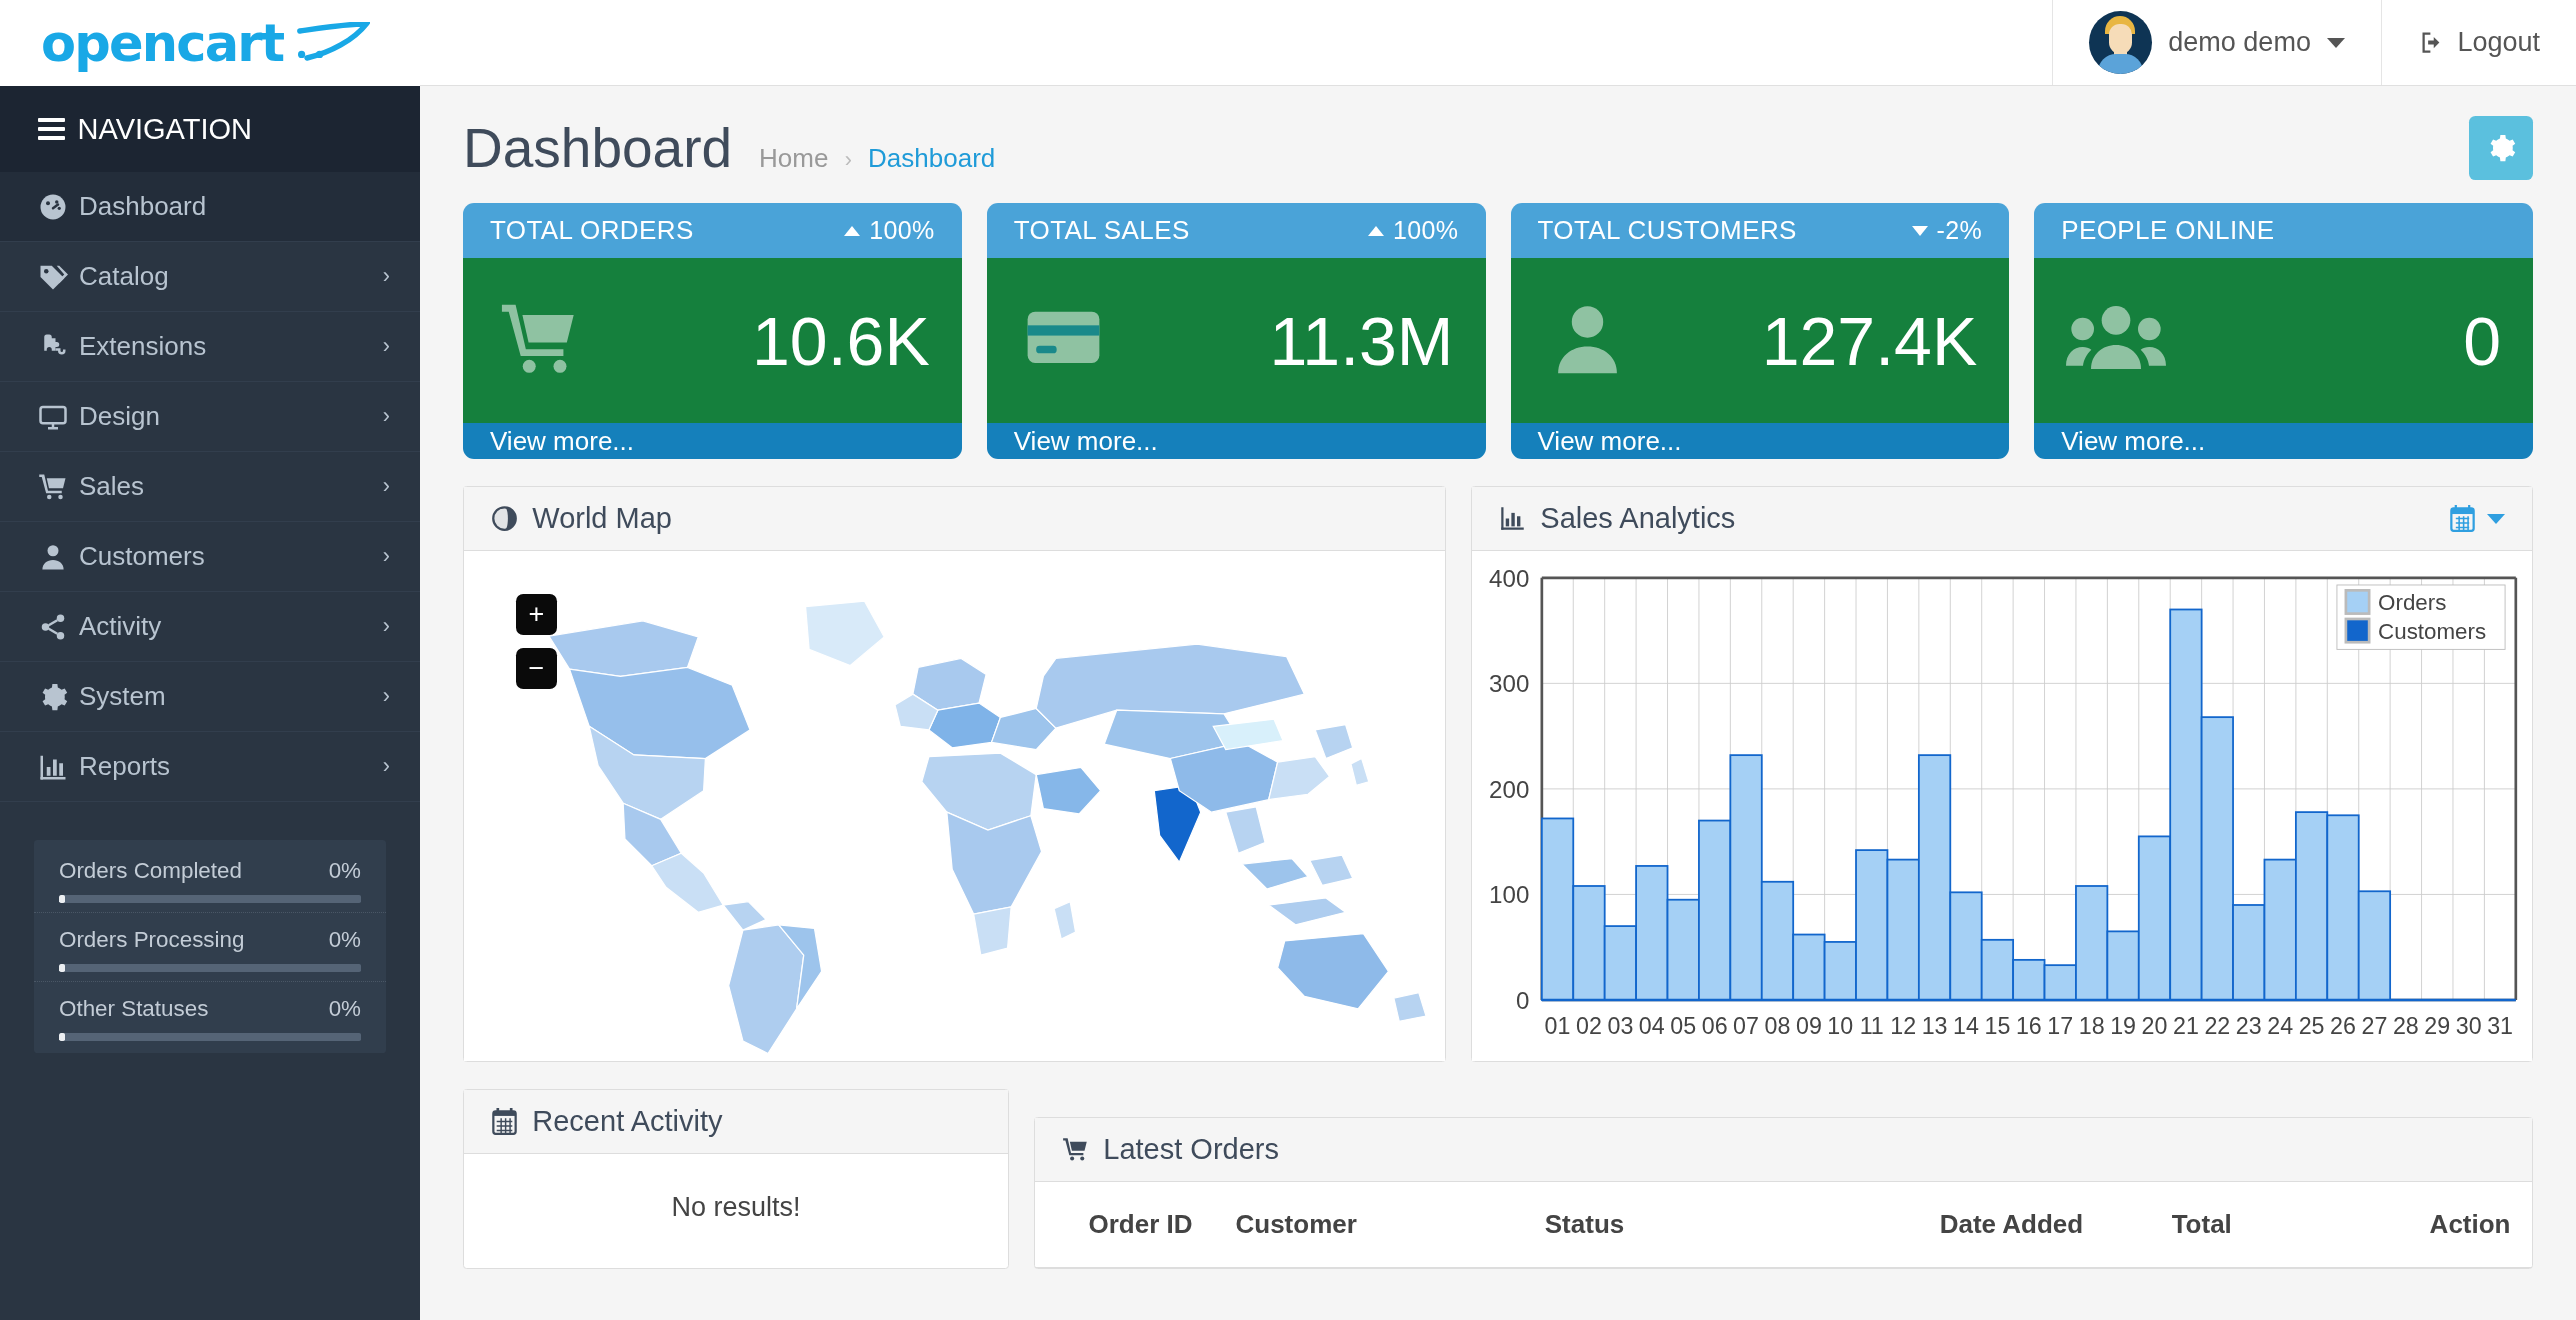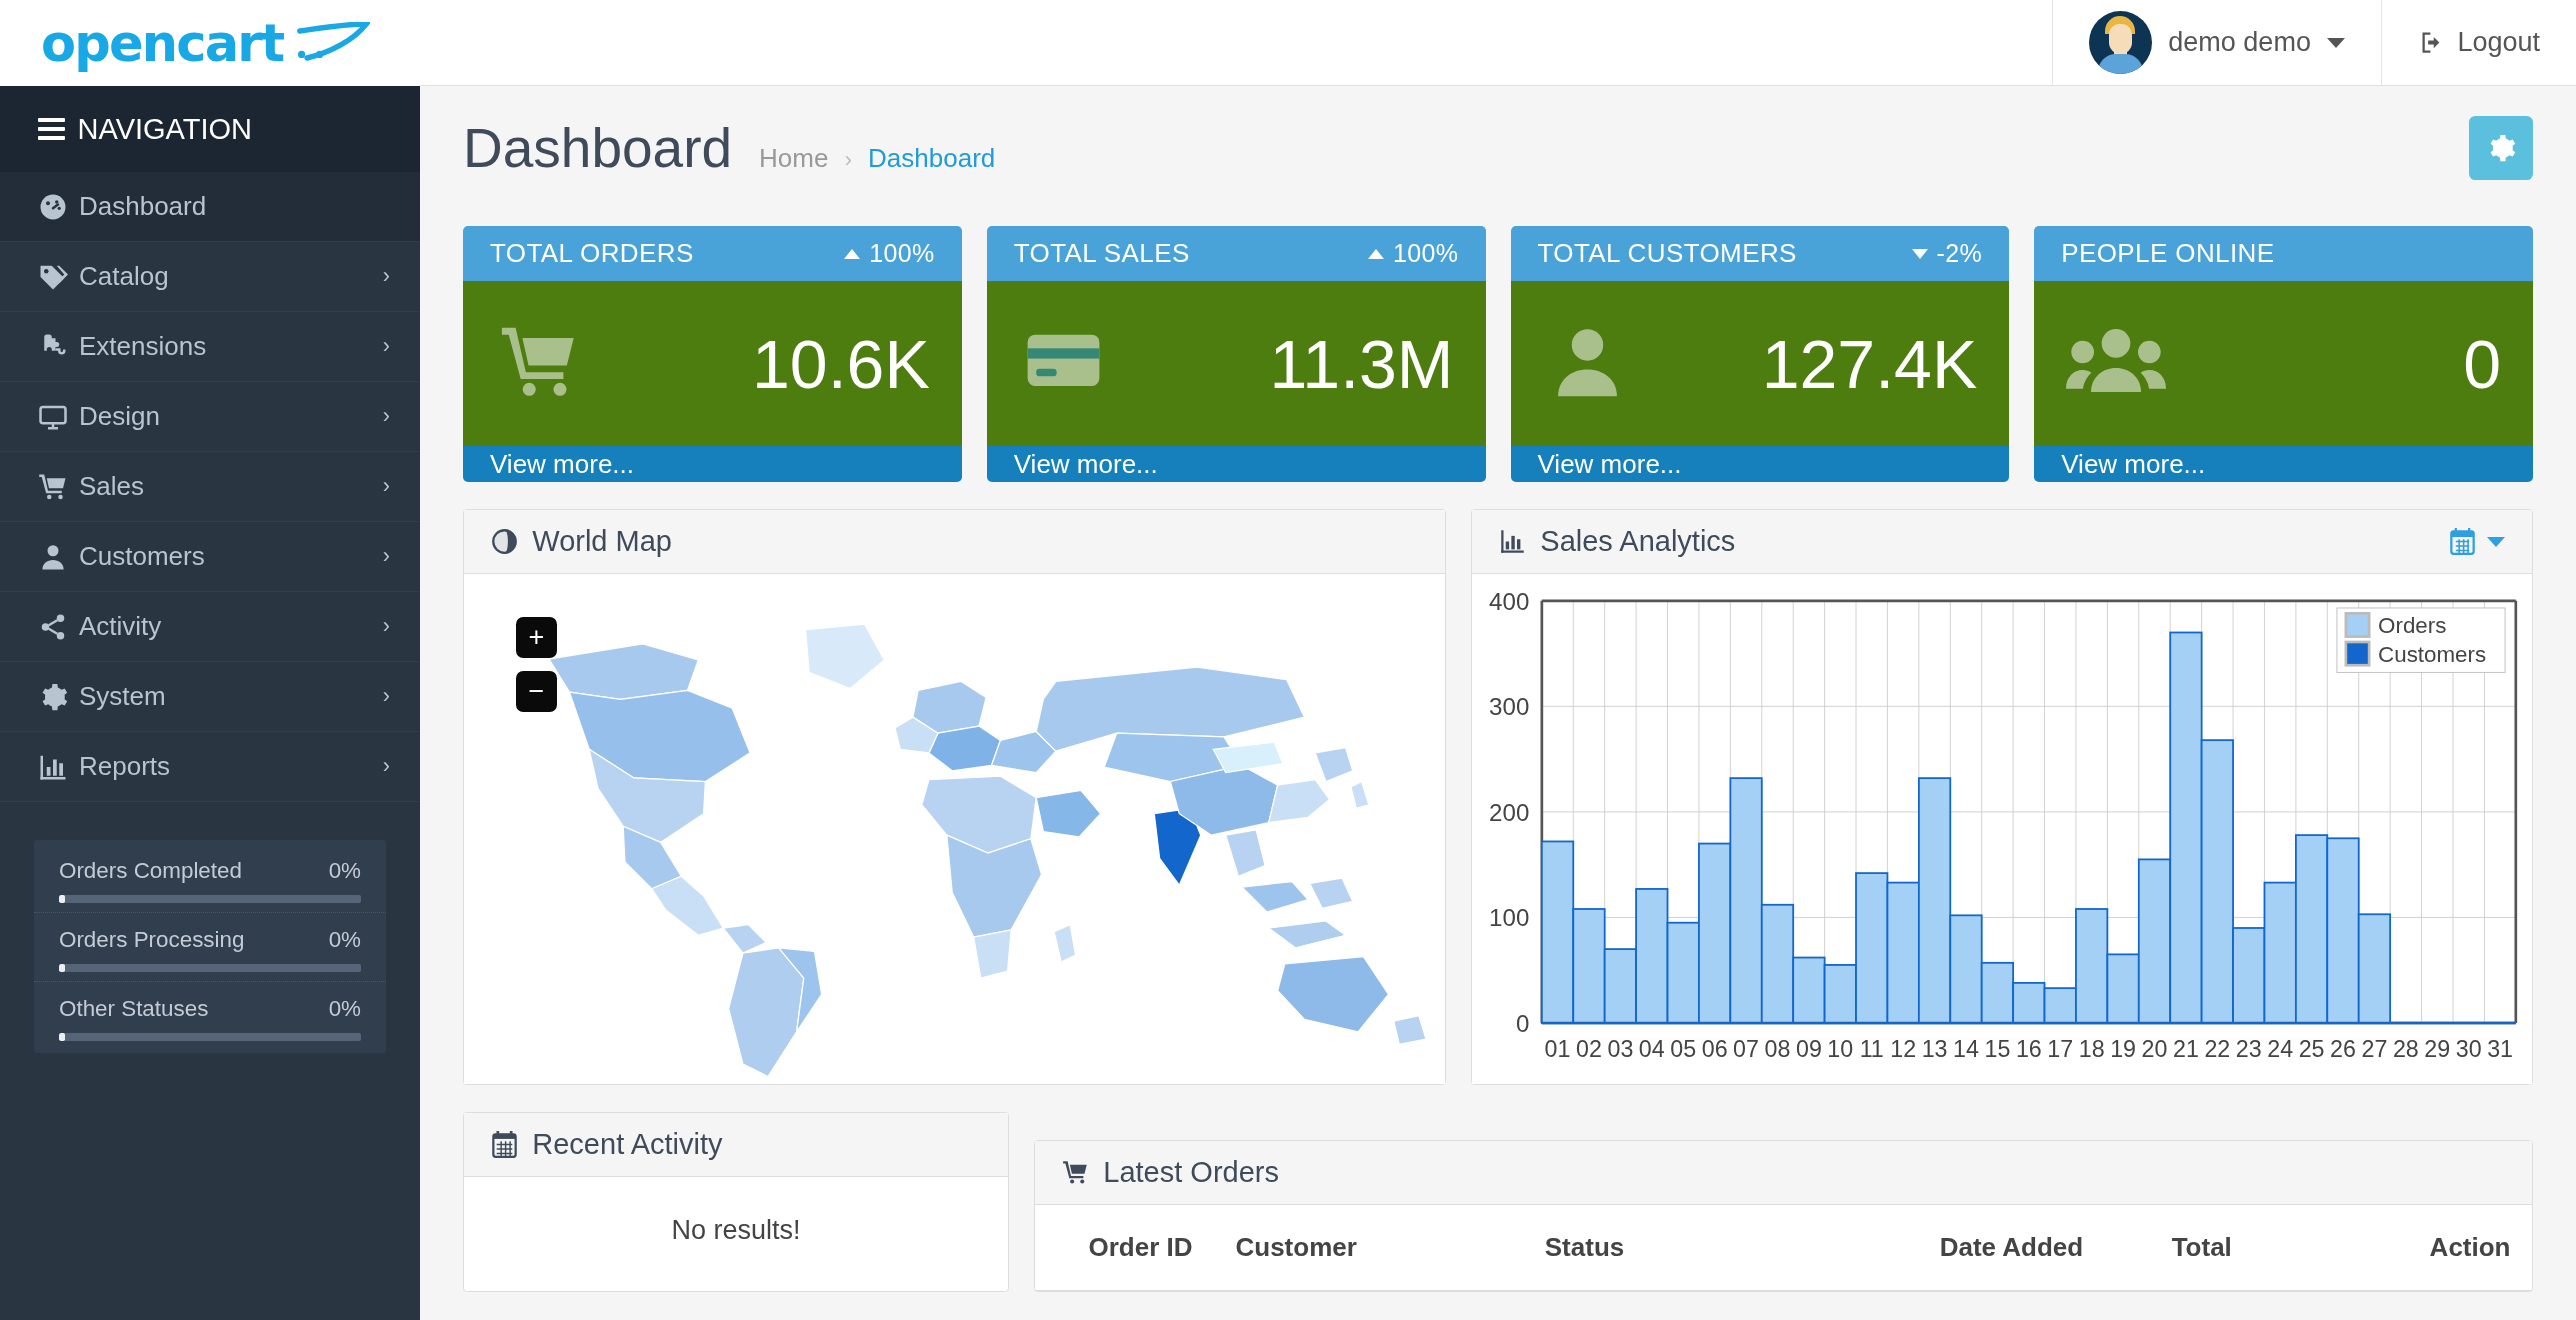--- a/index.html
+++ b/index.html
@@ -111,33 +111,33 @@
   #breadcrumb .bc-home { color: #999; }
   #breadcrumb .bc-sep { color: #bbb; margin: 0 9px; font-size: 21.5px; }
   #breadcrumb .bc-cur { color: #1f9bd8; }
   #gear-btn {
     width: 64px; height: 64px; background: #5bc0de; border-radius: 6.3px;
     display: flex; align-items: center; justify-content: center; cursor: pointer;
   }
 
   
   #cards { display: flex; gap: 25px; padding: 0 43px; }
-  .card { flex: 1; border-radius: 5px; overflow: hidden; cursor: pointer; margin-top: 23px; }
+  .card { flex: 1; border-radius: 11px; overflow: hidden; cursor: pointer; }
   .card-head {
     background: #4aa3d8; color: #fff; height: 55px;
     display: flex; align-items: center; justify-content: space-between;
     padding: 0 27px; font-size: 26px; letter-spacing: 0.4px;
   }
   .card-pct { display: flex; align-items: center; gap: 9px; font-size: 25px; }
   .tri-up { width:0;height:0;border-left:8px solid transparent;
             border-right:8px solid transparent;border-bottom:10.7px solid #fff; }
   .tri-dn { width:0;height:0;border-left:8px solid transparent;
             border-right:8px solid transparent;border-top:10.7px solid #fff; }
   .card-body {
-    background: #4d7c0f; height: 165px;
+    background: #15803d; height: 165px;
     display: flex; align-items: center; justify-content: space-between;
     padding: 0 32px;
   }
   .card-icon { opacity: .52; }
   .card-val { color: #fff; font-size: 68px; font-weight: normal; }
   .card-foot {
     background: #1580bb; color: #fff; height: 36px;
     display: flex; align-items: center; padding: 0 27px; font-size: 26px;
   }
 

